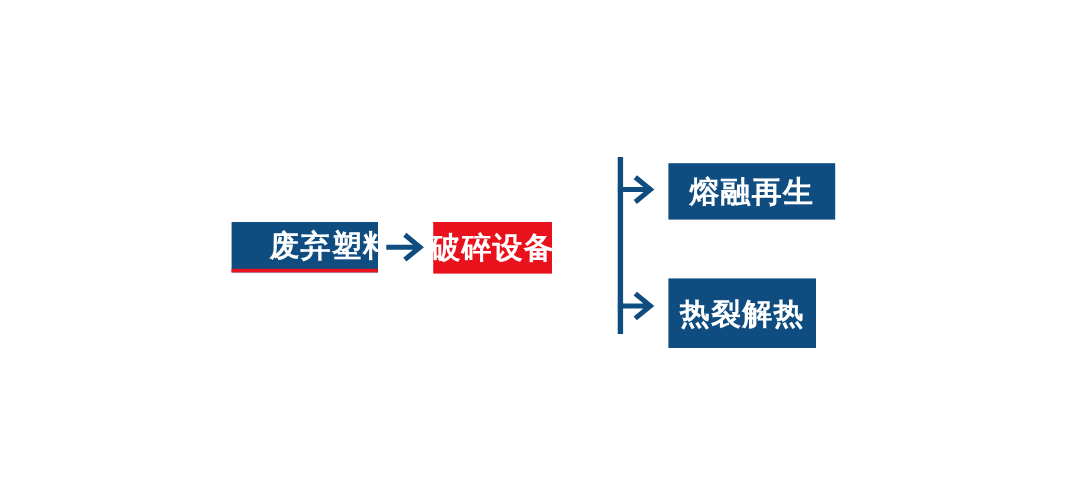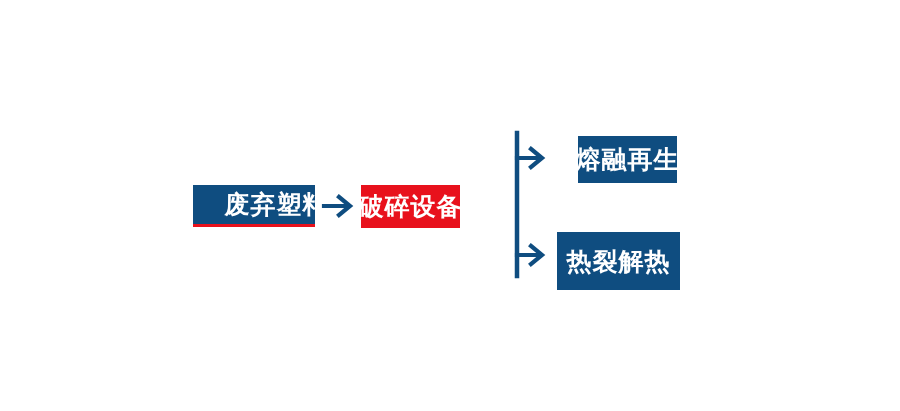--- a/index.html
+++ b/index.html
@@ -39,21 +39,21 @@
   .node-accent-bottom { border-bottom: 3px solid #e8111c; }
 
   
   #node-waste {
     left: 193px;  top: 185px;  width: 122px; height: 42px; padding-left: 45px;
   }
   #node-crusher {
     left: 361px;  top: 185px;  width: 99px; height: 43px; text-align: center;
   }
   #node-melt {
-    left: 578px;  top: 136px;  width: 99px; height: 47px;
+    left: 557px;  top: 136px;  width: 139px; height: 47px;
   }
   #node-pyrolysis {
     left: 557px;  top: 232px;  width: 123px; height: 58px;
   }
 
   
   .arrow-inline {
     position: absolute;
     line-height: 0;
   }

